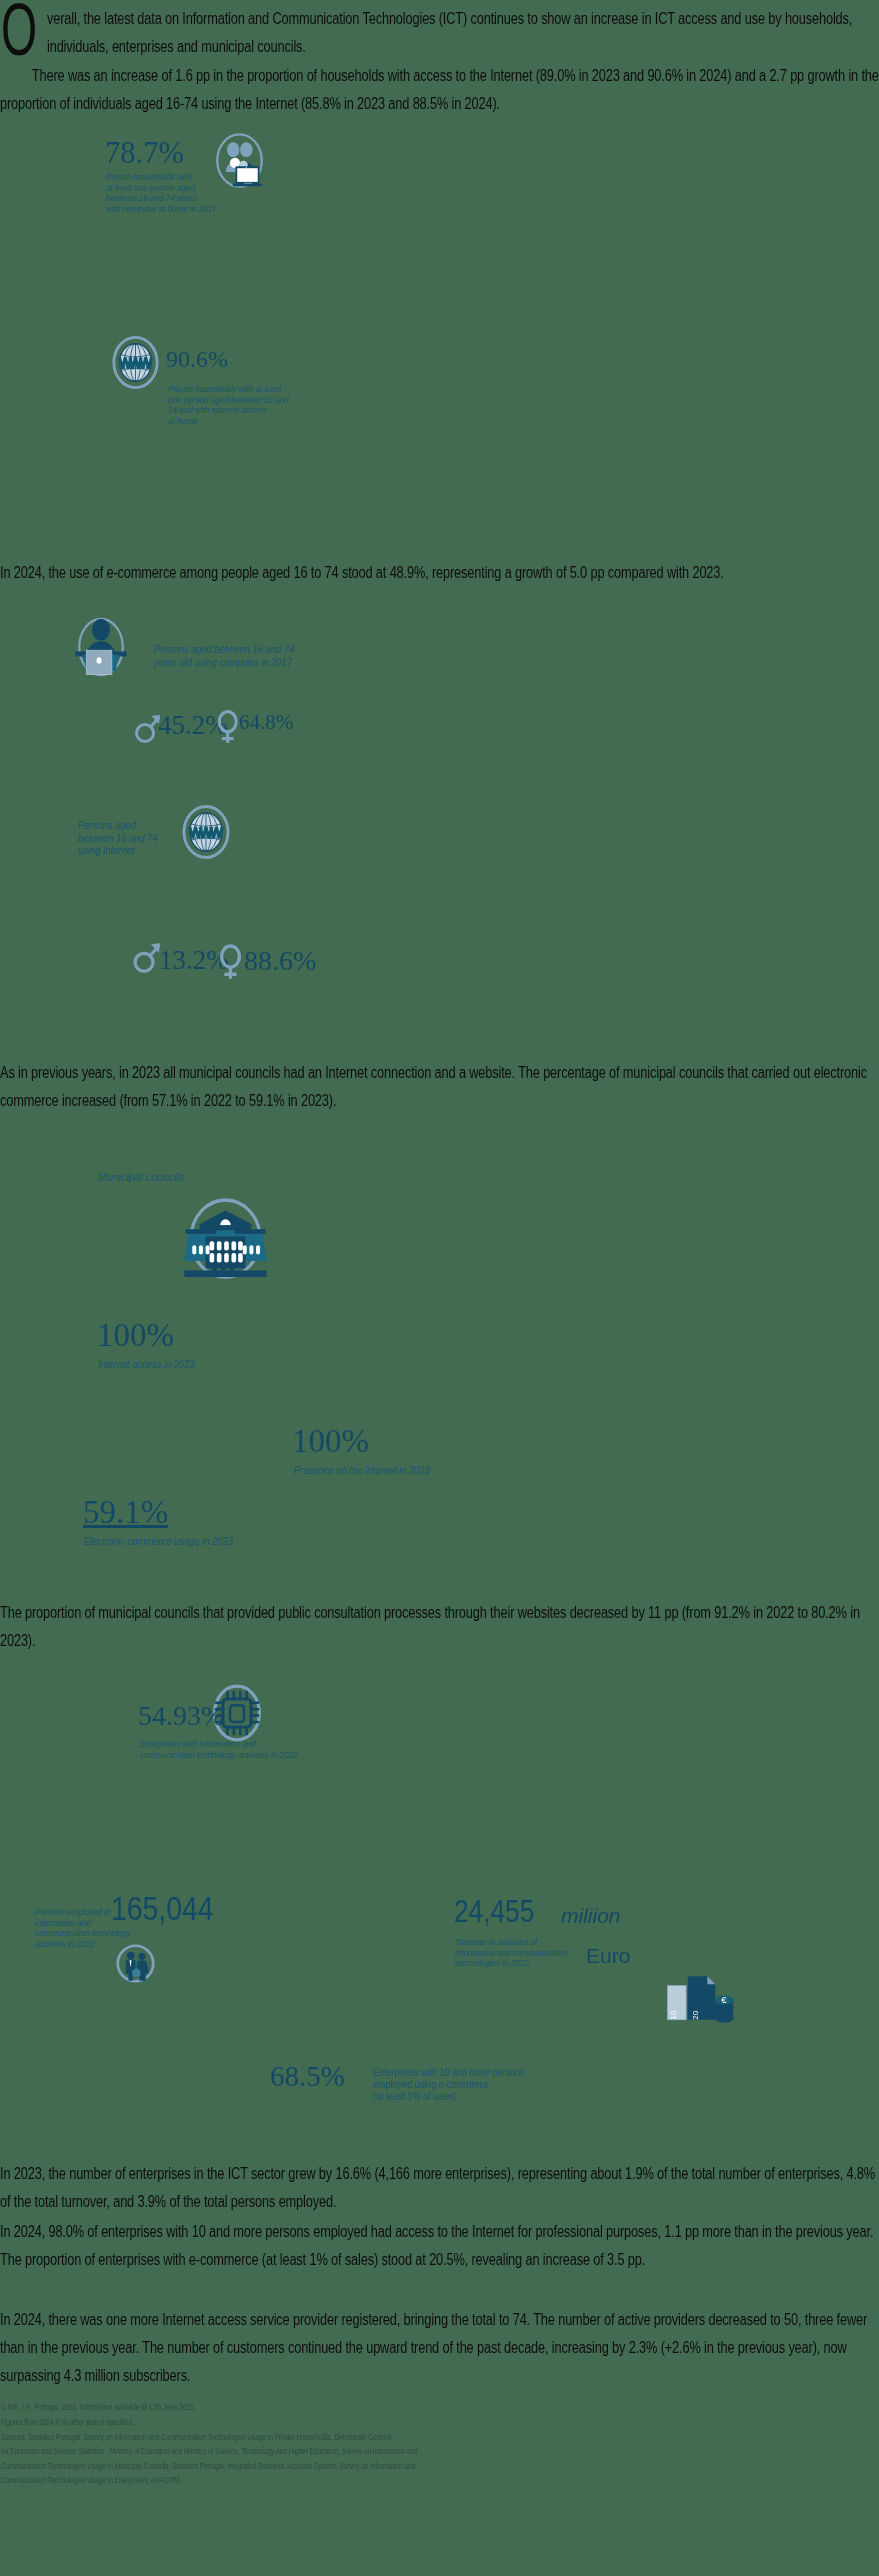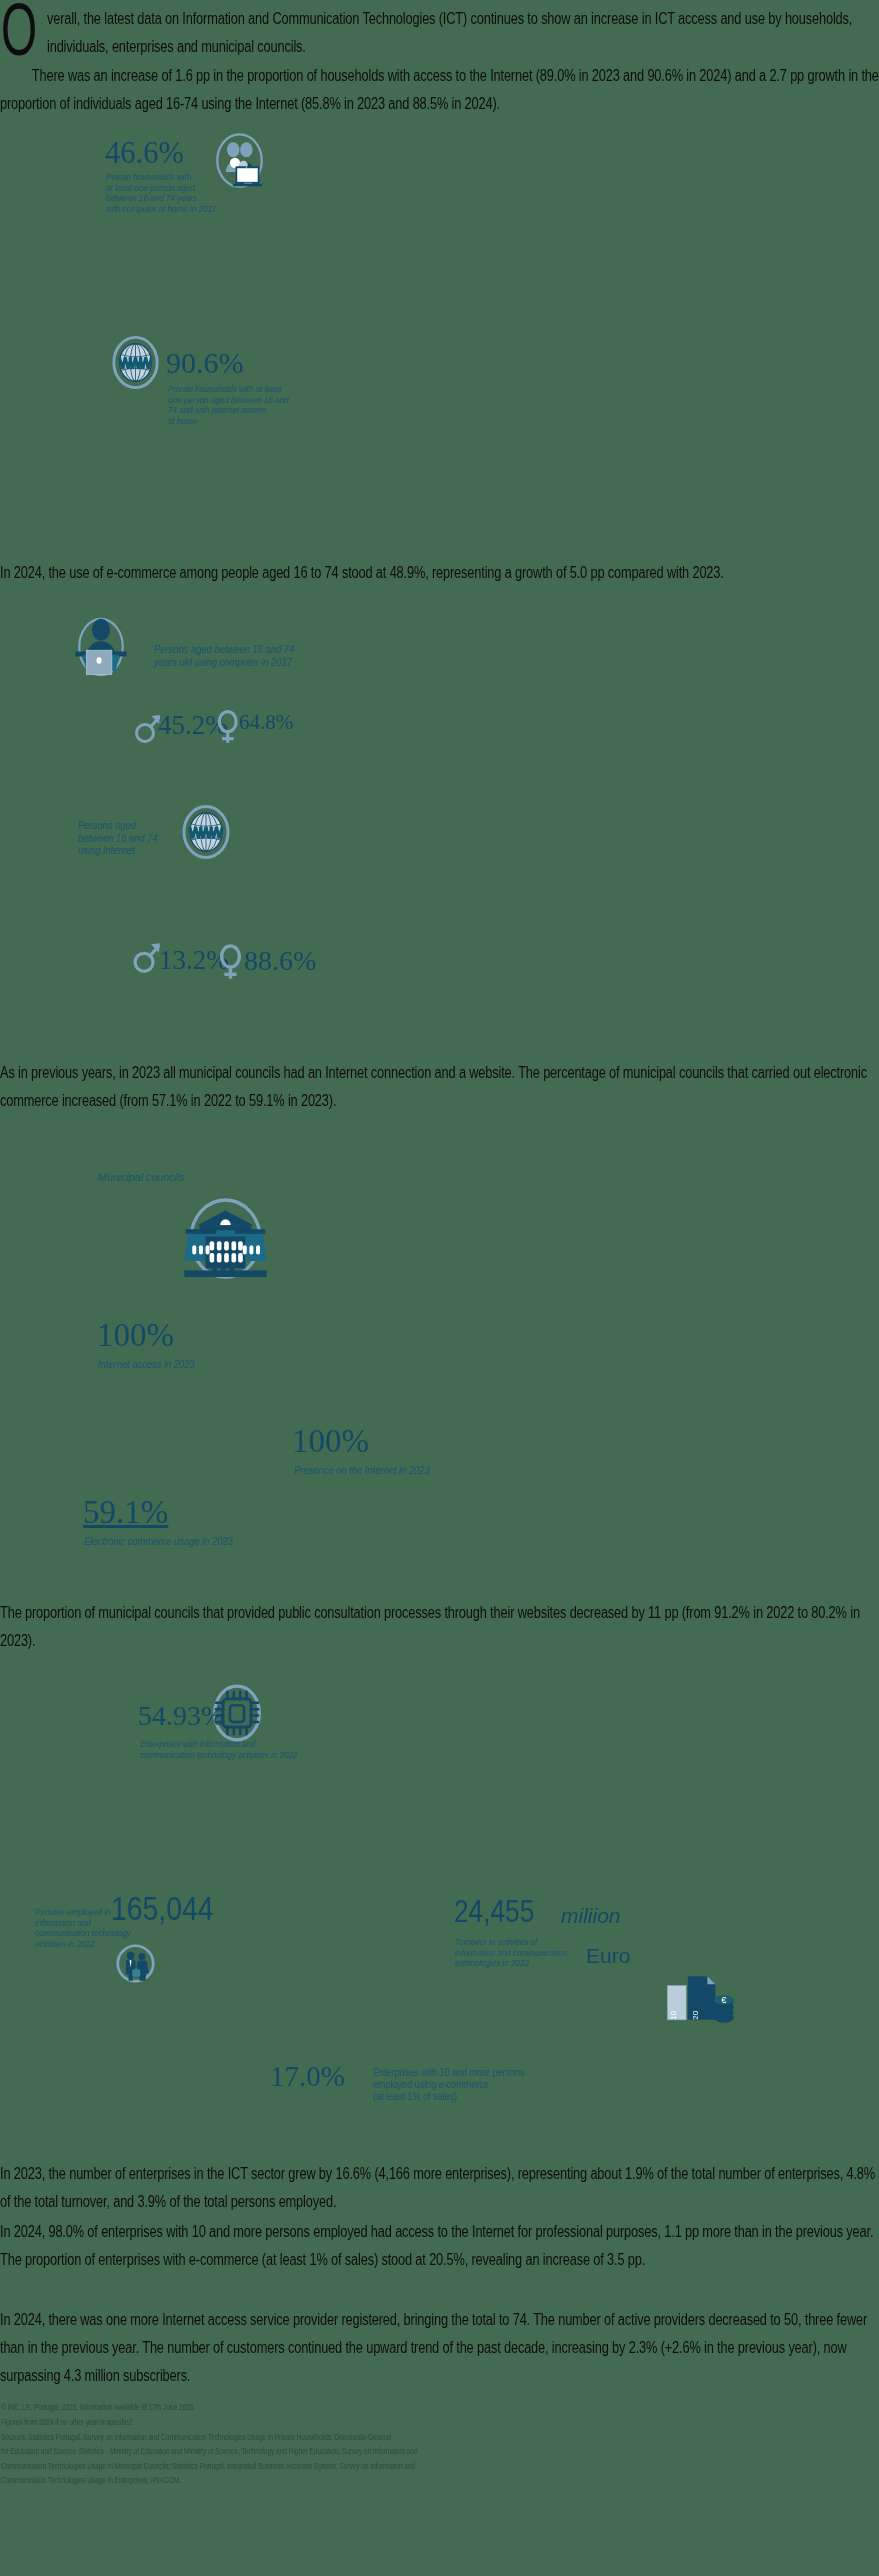--- a/index.html
+++ b/index.html
@@ -101,21 +101,21 @@
 <body>
 
 <div class="page">
 
   <div class="dropcap">O</div>
 
   <div class="para lead" style="left:47px; top:4.2px; width:1125px;">verall, the latest data on Information and Communication Technologies (ICT) continues to show an increase in ICT access and use by households, individuals, enterprises and municipal councils.</div>
 
   <div class="para" style="left:0px; top:61px; width:1188px; text-indent:43px;">There was an increase of 1.6 pp in the proportion of households with access to the Internet (89.0% in 2023 and 90.6% in 2024) and a 2.7 pp growth in the proportion of individuals aged 16-74 using the Internet (85.8% in 2023 and 88.5% in 2024).</div>
 
-  <div class="statnum" style="left:105px; top:136px; font-size:30.5px;">46.6%</div>
+  <div class="statnum" style="left:105px; top:136px; font-size:30.5px;">78.7%</div>
   <div class="statcap" style="left:106px; top:172px; width:166px;">Private households with
 at least one person aged
 between 16 and 74 years
 with computer at home in 2017</div>
 
   <div class="icon" style="left:211px; top:132px;">
     <svg width="57" height="57" viewBox="0 0 100 100">
       <ellipse cx="50" cy="50" rx="39" ry="46" fill="none" stroke="#7fa3bd" stroke-width="4"></ellipse>
 
       <ellipse cx="39" cy="31" rx="11" ry="13" fill="#7fa3bd"></ellipse>
@@ -144,21 +144,21 @@
       <path d="M50 17 a9 33 0 0 0 0 66 a9 33 0 0 0 0 -66" fill="none" stroke="#134966" stroke-width="1.4"></path>
       <path d="M24 36 q26 8 52 0 M24 64 q26 -8 52 0" fill="none" stroke="#134966" stroke-width="1.3"></path>
       <g fill="none" stroke="#12596f" stroke-width="5.2" stroke-linejoin="miter">
         <path d="M22 41 L27 61 L32 41 L37 61 L42 41"></path>
         <path d="M40 41 L45 61 L50 41 L55 61 L60 41"></path>
         <path d="M58 41 L63 61 L68 41 L73 61 L78 41"></path>
       </g>
     </svg>
   </div>
 
-  <div class="statnum" style="left:166px; top:346px; font-size:30px;">90.6%</div>
+  <div class="statnum" style="left:166px; top:346px; font-size:24px;">90.6%</div>
   <div class="statcap" style="left:168px; top:384px; width:180px;">Private households with at least
 one person aged between 16 and
 74 and with Internet access
 at home</div>
 
   <div class="para" style="left:0px; top:558px; width:1188px;">In 2024, the use of e-commerce among people aged 16 to 74 stood at 48.9%, representing a growth of 5.0 pp compared with 2023.</div>
 
   <div class="icon" style="left:69px; top:615px;">
     <svg width="64" height="64" viewBox="0 0 100 100">
       <ellipse cx="50" cy="50" rx="34" ry="44" fill="none" stroke="#7fa3bd" stroke-width="3.5"></ellipse>
@@ -365,21 +365,21 @@
       <ellipse cx="101" cy="49" rx="17" ry="9" fill="#134966"></ellipse>
       <ellipse cx="101" cy="46" rx="17" ry="9" fill="#1a5e70"></ellipse>
       <ellipse cx="101" cy="58" rx="17" ry="9" fill="#134966"></ellipse>
       <ellipse cx="101" cy="67" rx="17" ry="9" fill="#134966"></ellipse>
       <ellipse cx="101" cy="76" rx="17" ry="9" fill="#134966"></ellipse>
       <ellipse cx="101" cy="46" rx="15" ry="7.5" fill="#1a5e70"></ellipse>
       <text x="101" y="51" fill="#ffffff" font-family="Liberation Sans, sans-serif" font-size="17" text-anchor="middle">€</text>
     </svg>
   </div>
 
-  <div class="statnum" style="left:270px; top:2060px; font-size:29px;">17.0%</div>
+  <div class="statnum" style="left:270px; top:2060px; font-size:29px;">68.5%</div>
   <div class="statcap upright" style="left:373px; top:2067px; width:277px; font-size:10px; line-height:11.8px;">Enterprises with 10 and more persons
 employed using e-commerce
 (at least 1% of sales)</div>
 
   <div class="para" style="left:0px; top:2159px; width:1188px;">In 2023, the number of enterprises in the ICT sector grew by 16.6% (4,166 more enterprises), representing about 1.9% of the total number of enterprises, 4.8% of the total turnover, and 3.9% of the total persons employed.</div>
 
   <div class="para" style="left:0px; top:2217px; width:1188px;">In 2024, 98.0% of enterprises with 10 and more persons employed had access to the Internet for professional purposes, 1.1 pp more than in the previous year. The proportion of enterprises with e-commerce (at least 1% of sales) stood at 20.5%, revealing an increase of 3.5 pp.</div>
 
   <div class="para" style="left:0px; top:2305px; width:1188px;">In 2024, there was one more Internet access service provider registered, bringing the total to 74. The number of active providers decreased to 50, three fewer than in the previous year. The number of customers continued the upward trend of the past decade, increasing by 2.3% (+2.6% in the previous year), now surpassing 4.3 million subscribers.</div>
 

